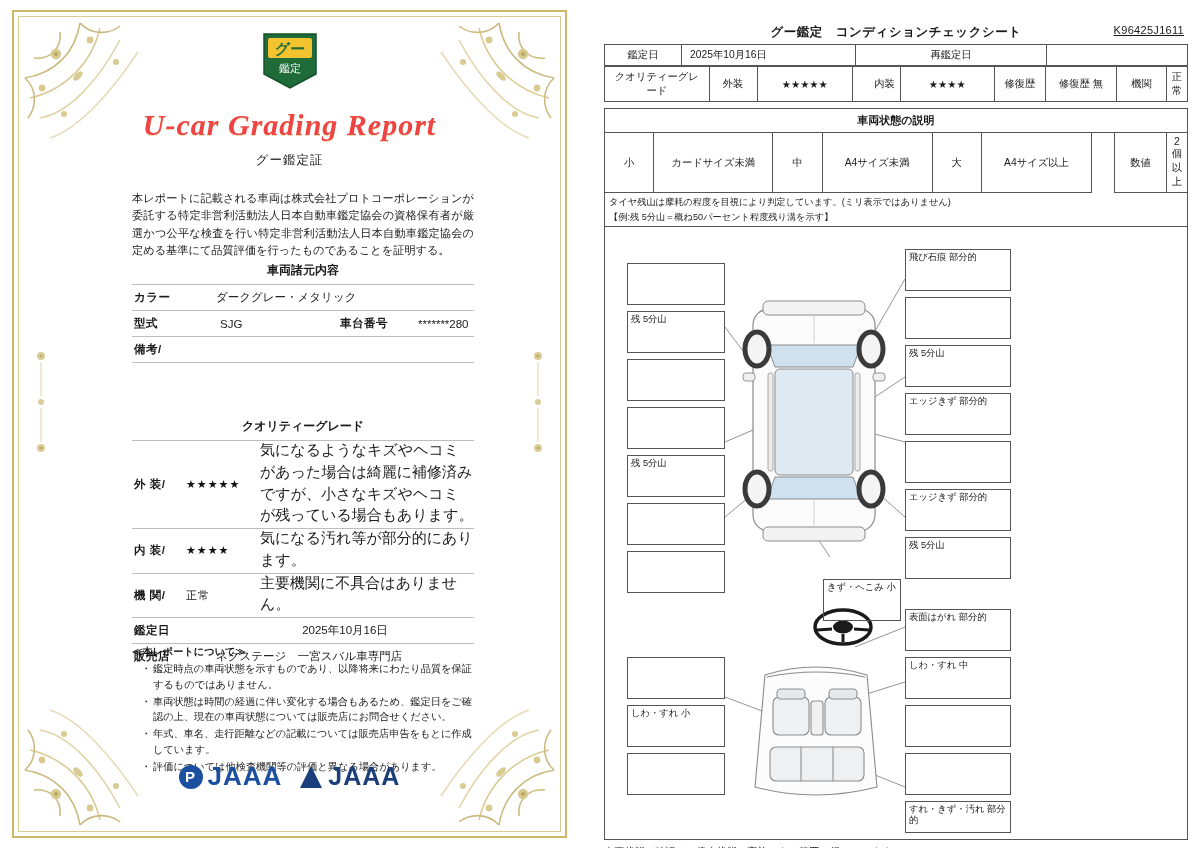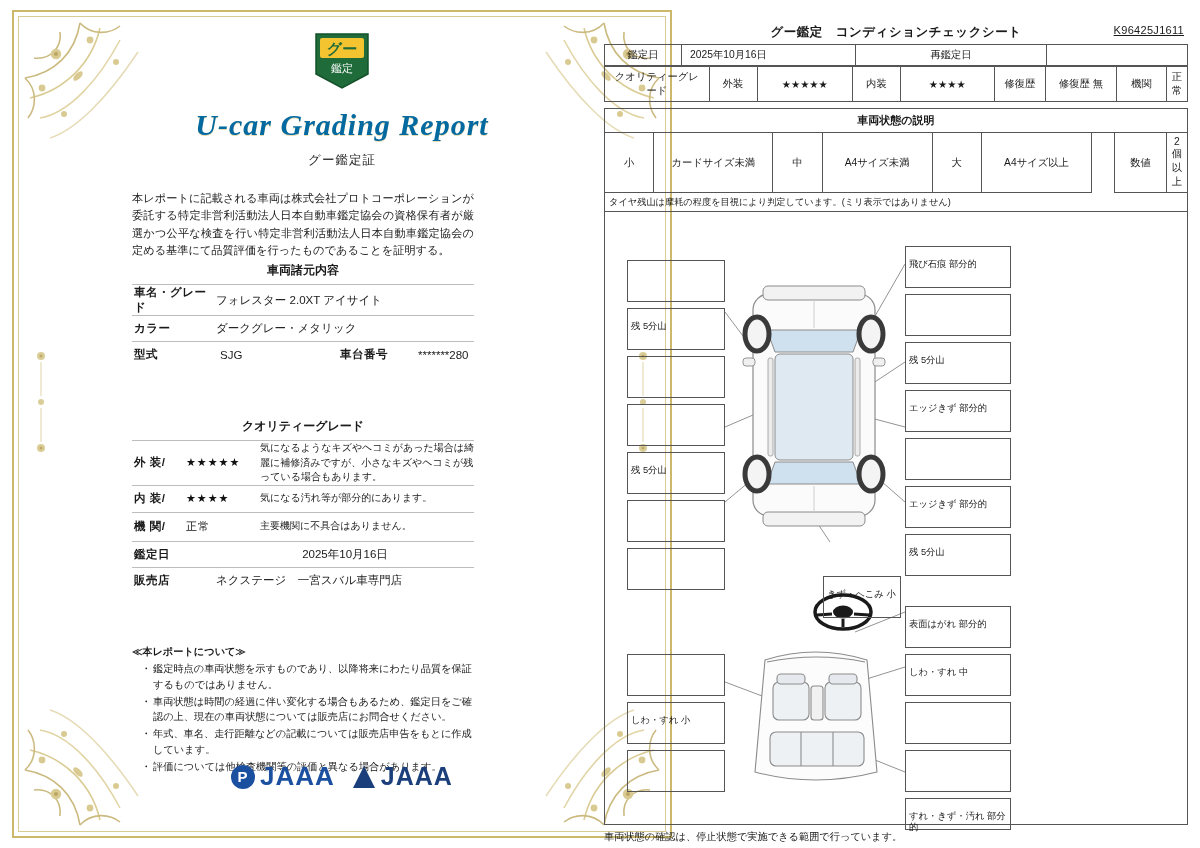--- a/index.html
+++ b/index.html
@@ -19,21 +19,21 @@
     position: absolute;
     inset: 0;
     display: flex;
   }
 
   
   .cert {
     position: absolute;
     left: 12px;
     top: 10px;
-    width: 660px;
+    width: 555px;
     height: 828px;
     border: 2px solid #cbb86a;
     box-sizing: border-box;
     background: #ffffff;
   }
   .cert-inner {
     position: absolute;
     inset: 4px;
     border: 1px solid #d9cb92;
     box-sizing: border-box;
@@ -70,21 +70,21 @@
   .report-title {
     position: absolute;
     top: 96px;
     left: 0; right: 0;
     text-align: center;
     font-family: "Liberation Serif", serif;
     font-style: italic;
     font-weight: bold;
     font-size: 30px;
     letter-spacing: 1px;
-    color: #0369a1;
+    color: #ef4444;
     text-shadow: 0 1px 0 #e7dcb4;
   }
   .report-sub {
     position: absolute;
     top: 140px;
     left: 0; right: 0;
     text-align: center;
     font-size: 12.5px;
     color: #222;
     letter-spacing: 1px;
@@ -122,21 +122,21 @@
   .lbl {
     width: 82px;
     font-weight: bold;
     font-size: 11.5px;
     padding-left: 2px;
     letter-spacing: .5px;
   }
   .val { flex: 1; }
   .val2 { width: 118px; }
   .stars { color: #111; letter-spacing: 1px; font-size: 11px; }
-  .note { font-size: 10px; line-height: 1.45; }
+  .note { font-size: 15px; line-height: 1.45; font-family: Liberation Mono, monospace; }
   .footnote {
     position: absolute;
     left: 118px;
     top: 632px;
     width: 350px;
     font-size: 10.2px;
     line-height: 1.5;
   }
   .footnote .hd { font-weight: bold; margin-bottom: 2px; }
   .footnote ul { margin: 0; padding-left: 12px; list-style: none; }
@@ -230,24 +230,23 @@
   .diagram-wrap {
     position: relative;
     height: 612px;
     border-top: 1px solid #555;
   }
   .dbox {
     position: absolute;
     border: 1px solid #555;
     box-sizing: border-box;
     font-size: 9.3px;
-    padding: 12px 3px;
+    padding: 2px 3px;
     background: transparent;
     line-height: 1.25;
-    margin-top: 12px;
   }
   .interior-box {
     position: absolute;
     right: 0; top: 0;
     width: 138px; height: 610px;
     border-left: 1px solid #555;
     box-sizing: border-box;
     padding: 4px 5px;
     font-size: 9.3px;
     line-height: 1.5;
@@ -374,32 +373,32 @@
       <text x="32" y="42" text-anchor="middle" font-size="11" fill="#ffffff" font-family="'Liberation Sans',sans-serif">鑑定</text>
     </svg>
 
     <div class="report-title">U-car Grading Report</div>
     <div class="report-sub">グー鑑定証</div>
     <div class="intro">本レポートに記載される車両は株式会社プロトコーポレーションが委託する特定非営利活動法人日本自動車鑑定協会の資格保有者が厳選かつ公平な検査を行い特定非営利活動法人日本自動車鑑定協会の定める基準にて品質評価を行ったものであることを証明する。</div>
 
     <div class="tbl" style="top:246px;">
       <div class="sec-title">車両諸元内容</div>
       <div class="row">
-        <div class="lbl">車名・グレード</div>
-        <div class="val">フォレスター 2.0XT アイサイト</div>
-      </div>
-      <div class="row">
         <div class="lbl">カラー</div>
         <div class="val">ダークグレー・メタリック</div>
       </div>
       <div class="row">
         <div class="lbl">型式</div>
         <div class="val2" style="padding-left:4px;">SJG</div>
         <div class="lbl" style="width:70px;">車台番号</div>
         <div class="val" style="padding-left:8px;">*******280</div>
+      </div>
+      <div class="row last">
+        <div class="lbl">備考/</div>
+        <div class="val"></div>
       </div>
     </div>
 
     <div class="tbl" style="top:404px;">
       <div class="sec-title" style="padding-top:2px;">クオリティーグレード</div>
       <div class="row" style="min-height:38px;">
         <div class="lbl" style="width:52px;">外 装/</div>
         <div class="stars" style="width:74px;">★★★★★</div>
         <div class="val note">気になるようなキズやヘコミがあった場合は綺麗に補修済みですが、小さなキズやヘコミが残っている場合もあります。</div>
       </div>
@@ -462,21 +461,21 @@
       </tr>
     </tbody>
       </table>
 
     <table class="g" style="border-top:none;">
       <tbody>
           <tr>
         <td class="c" style="width:110px;">クオリティーグレード</td>
         <td class="c" style="width:42px;">外装</td>
         <td class="c" style="width:92px;">★★★★★</td>
-        <td class="c" style="width:42px;">内装</td>
+        <td class="c" style="width:42px;text-align:right;">内装</td>
         <td class="c" style="width:92px;">★★★★</td>
         <td class="c" style="width:46px;">修復歴</td>
         <td class="c" style="width:70px;">修復歴 無</td>
         <td class="c" style="width:44px;">機関</td>
         <td class="c">正常</td>
       </tr>
     </tbody>
       </table>
 
     <div class="panel" style="margin-top:6px;border-top:1px solid #555;">
@@ -492,20 +491,21 @@
           <td class="c" style="width:42px;border-top:none;">大</td>
           <td class="c" style="width:110px;border-top:none;">A4サイズ以上</td>
           <td style="border:none;width:14px;"></td>
           <td class="c" style="width:44px;border-top:none;">数値</td>
           <td class="c" style="border-top:none;border-right:none;">2個以上</td>
         </tr>
       </tbody>
         </table>
 
       <div class="tire-note">タイヤ残山は摩耗の程度を目視により判定しています。(ミリ表示ではありません)</div>
+      <div class="tire-note" style="padding-top:0;">【例:残 5分山＝概ね50パーセント程度残り溝を示す】</div>
 
       <div class="diagram-wrap">
 
         <svg class="diagram" width="444" height="612" viewBox="0 0 444 612">
           <g stroke="#777" stroke-width=".8" fill="none">
 
             <line x1="250" y1="128" x2="222" y2="175"></line>
             <line x1="300" y1="52" x2="262" y2="118"></line>
             <line x1="300" y1="150" x2="232" y2="195"></line>
             <line x1="120" y1="100" x2="150" y2="140"></line>

